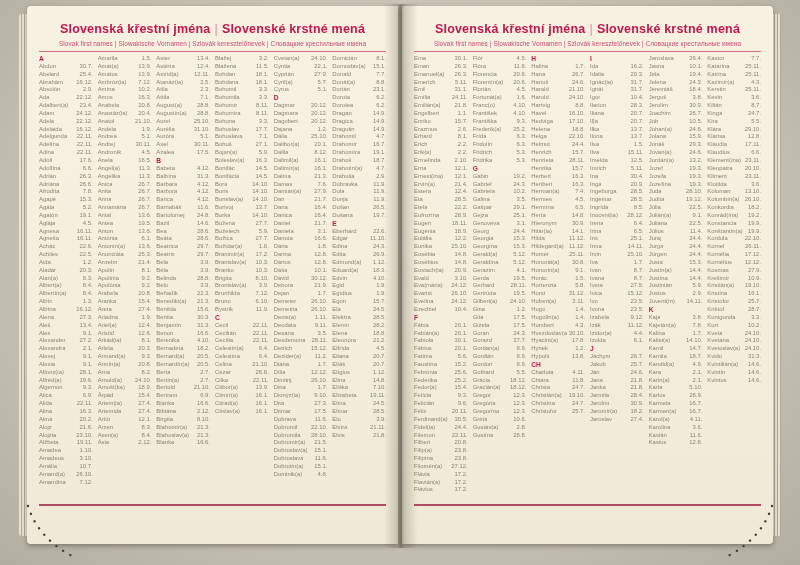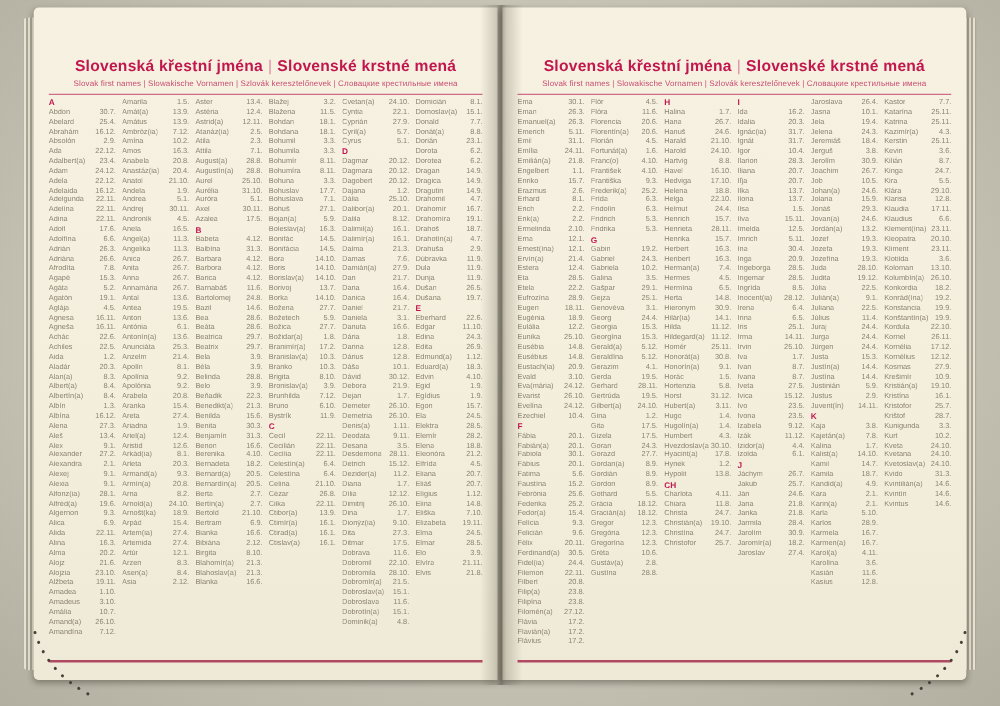--- a/index.html
+++ b/index.html
@@ -25,21 +25,21 @@
   .page-left{left:27px;border-radius:4px 0 0 4px;}
   .page-right{left:402px;border-radius:0 4px 4px 0;}
   .gutter{
     position:absolute;left:384px;top:4px;width:34px;height:544px;z-index:5;
     background:linear-gradient(90deg,rgba(70,63,48,0) 0%,rgba(70,63,48,.22) 38%,rgba(45,40,30,.42) 50%,rgba(70,63,48,.22) 62%,rgba(70,63,48,0) 100%);
     pointer-events:none;
   }
   .page-inner{position:relative;width:100%;height:100%;padding:14px 10px 0 10px;box-sizing:border-box;}
   .page-title{
     text-align:center;font-size:12.5px;font-weight:bold;letter-spacing:.2px;
-    color:#c2174e;margin-top:26px;white-space:nowrap;
+    color:#c2174e;margin-top:2px;white-space:nowrap;
   }
   .page-title .sep{color:#e08ba6;font-weight:normal;padding:0 4px;}
   .page-subtitle{
     text-align:center;font-size:6.4px;color:#c94d72;margin-top:4px;
     letter-spacing:.1px;white-space:nowrap;
   }
   .rule-top{height:1px;background:#d06d88;margin:4px 2px 0 2px;}
   .rule-bottom{height:2px;background:#b04a62;margin:2px 2px 0 2px;}
   .name-grid{
     display:flex;gap:5px;margin-top:3px;height:447px;overflow:hidden;padding:0 2px;

